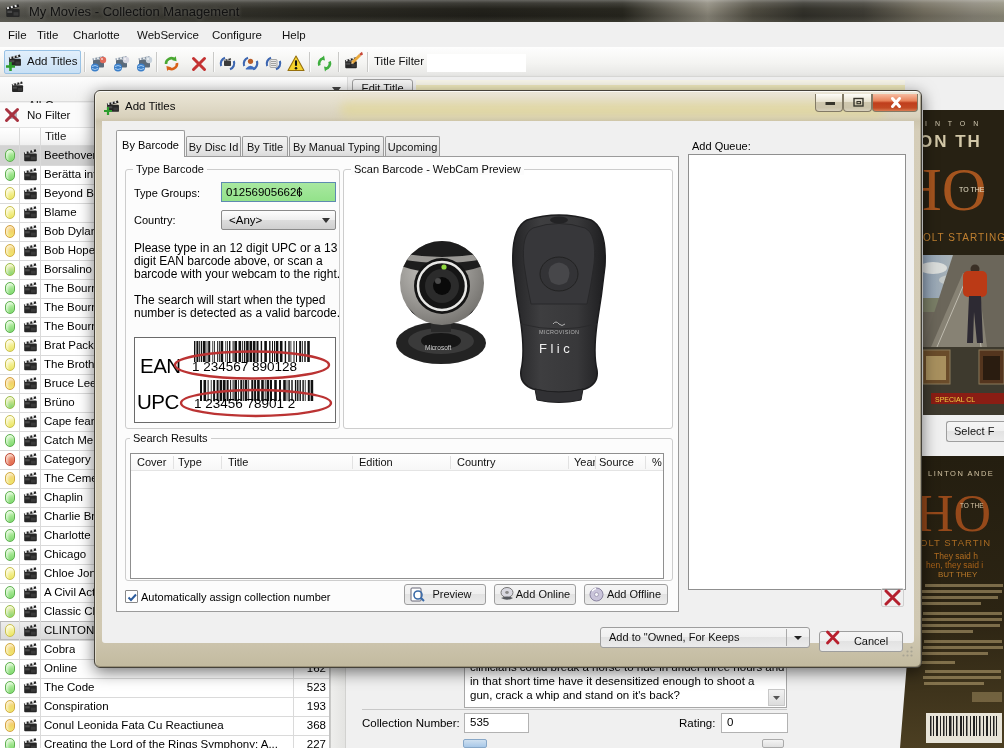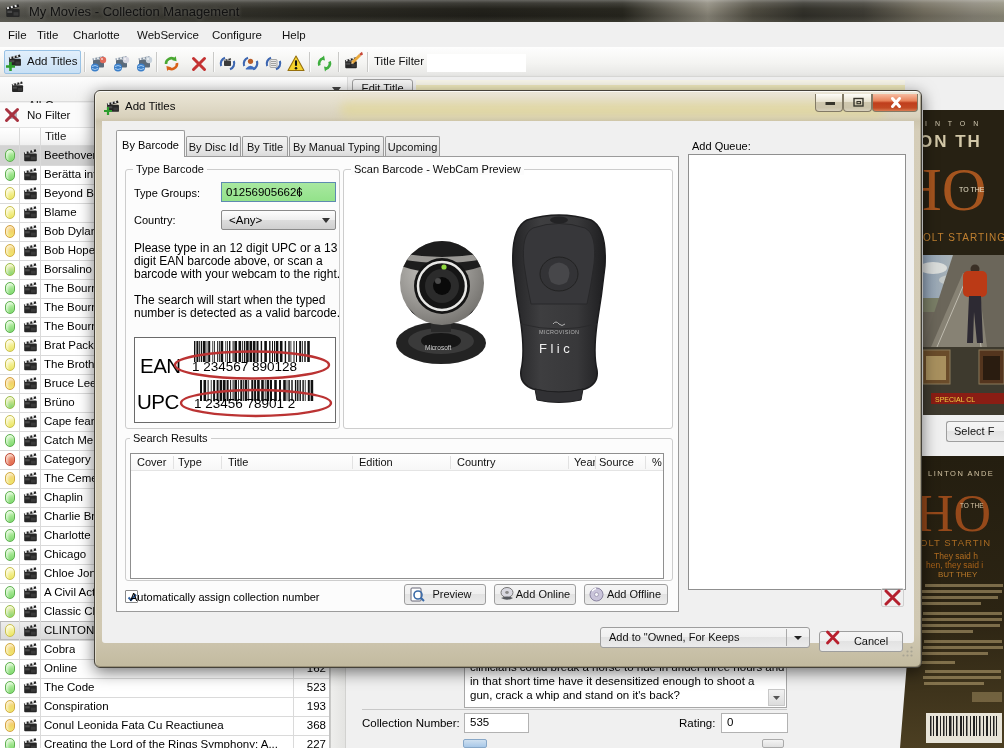--- a/index.html
+++ b/index.html
@@ -1049,21 +1049,21 @@
 <div class="hs" style="left:319px"></div>
 <div class="hs" style="left:437px"></div>
 <div class="hs" style="left:464px"></div>
 <div class="hs" style="left:514px"></div>
 </div>
 <div class="cbx" style="left:23px;top:469px">
           <svg width="13" height="13">
             <path d="M2.5 6.5 L5 9 L10 3.5" stroke="#2c5c9c" stroke-width="2" fill="none"></path>
           </svg>
         </div>
-<div class="abs in" style="left:28px;top:470px">Automatically assign collection number</div>
+<div class="abs in" style="left:39px;top:470px">Automatically assign collection number</div>
 <div class="btn" style="left:302px;top:463px;width:82px;height:21px;padding-top:3px;padding-left:14px">Preview</div>
 <svg class="abs" style="left:308px;top:466px" width="15" height="15">
           <rect x="1" y="1" width="10" height="13" rx="1" fill="#fff" stroke="#667" stroke-width="1"></rect>
           <circle cx="8" cy="8" r="4" fill="none" stroke="#3a6aa8" stroke-width="1.6"></circle>
           <path d="M10.8 10.8 L14 14" stroke="#3a6aa8" stroke-width="2"></path>
         </svg>
 <div class="btn" style="left:392px;top:463px;width:82px;height:21px;padding-top:3px;padding-left:16px">Add Online</div>
 <svg class="abs" style="left:397px;top:466px" width="16" height="15">
           <ellipse cx="8" cy="5.5" rx="6" ry="5" fill="#d8d8e0" stroke="#777" stroke-width="1"></ellipse>
           <ellipse cx="8" cy="5.5" rx="1.8" ry="1.4" fill="#888"></ellipse>

